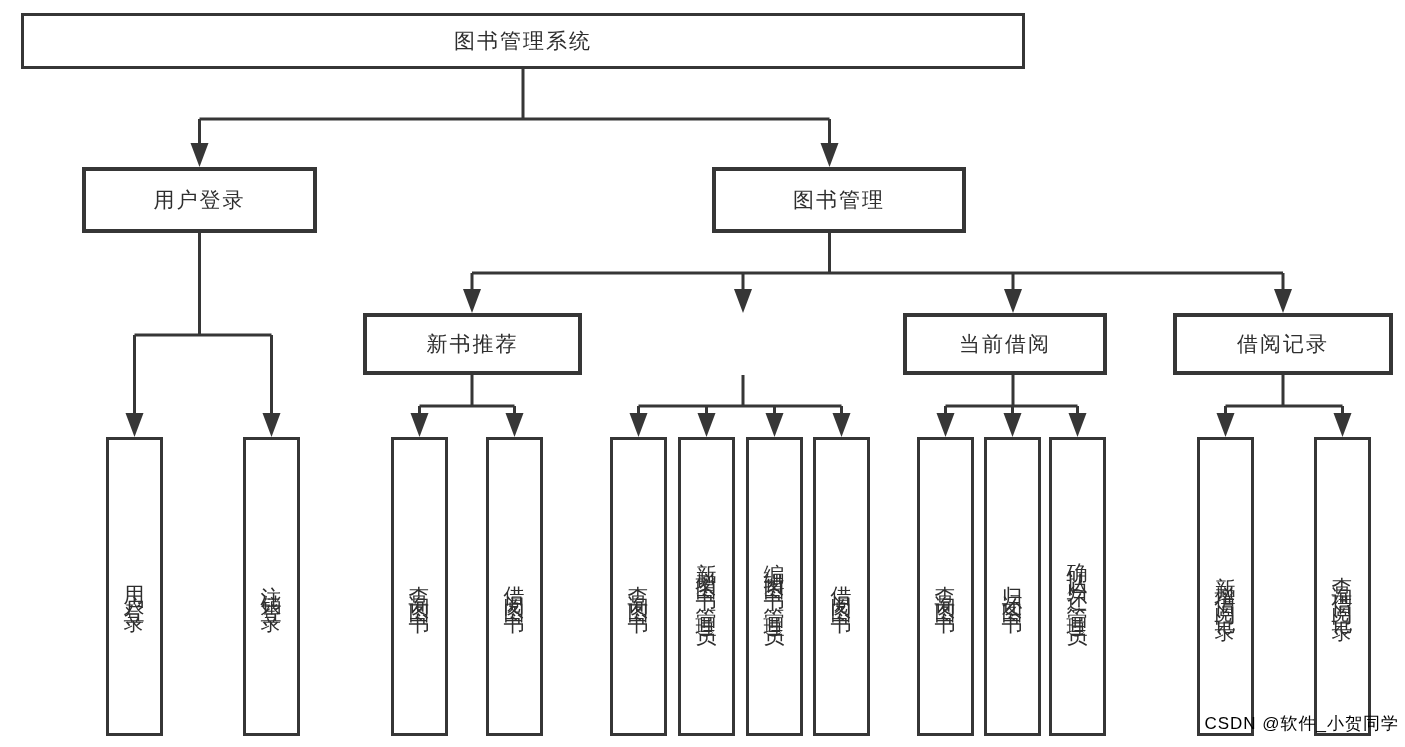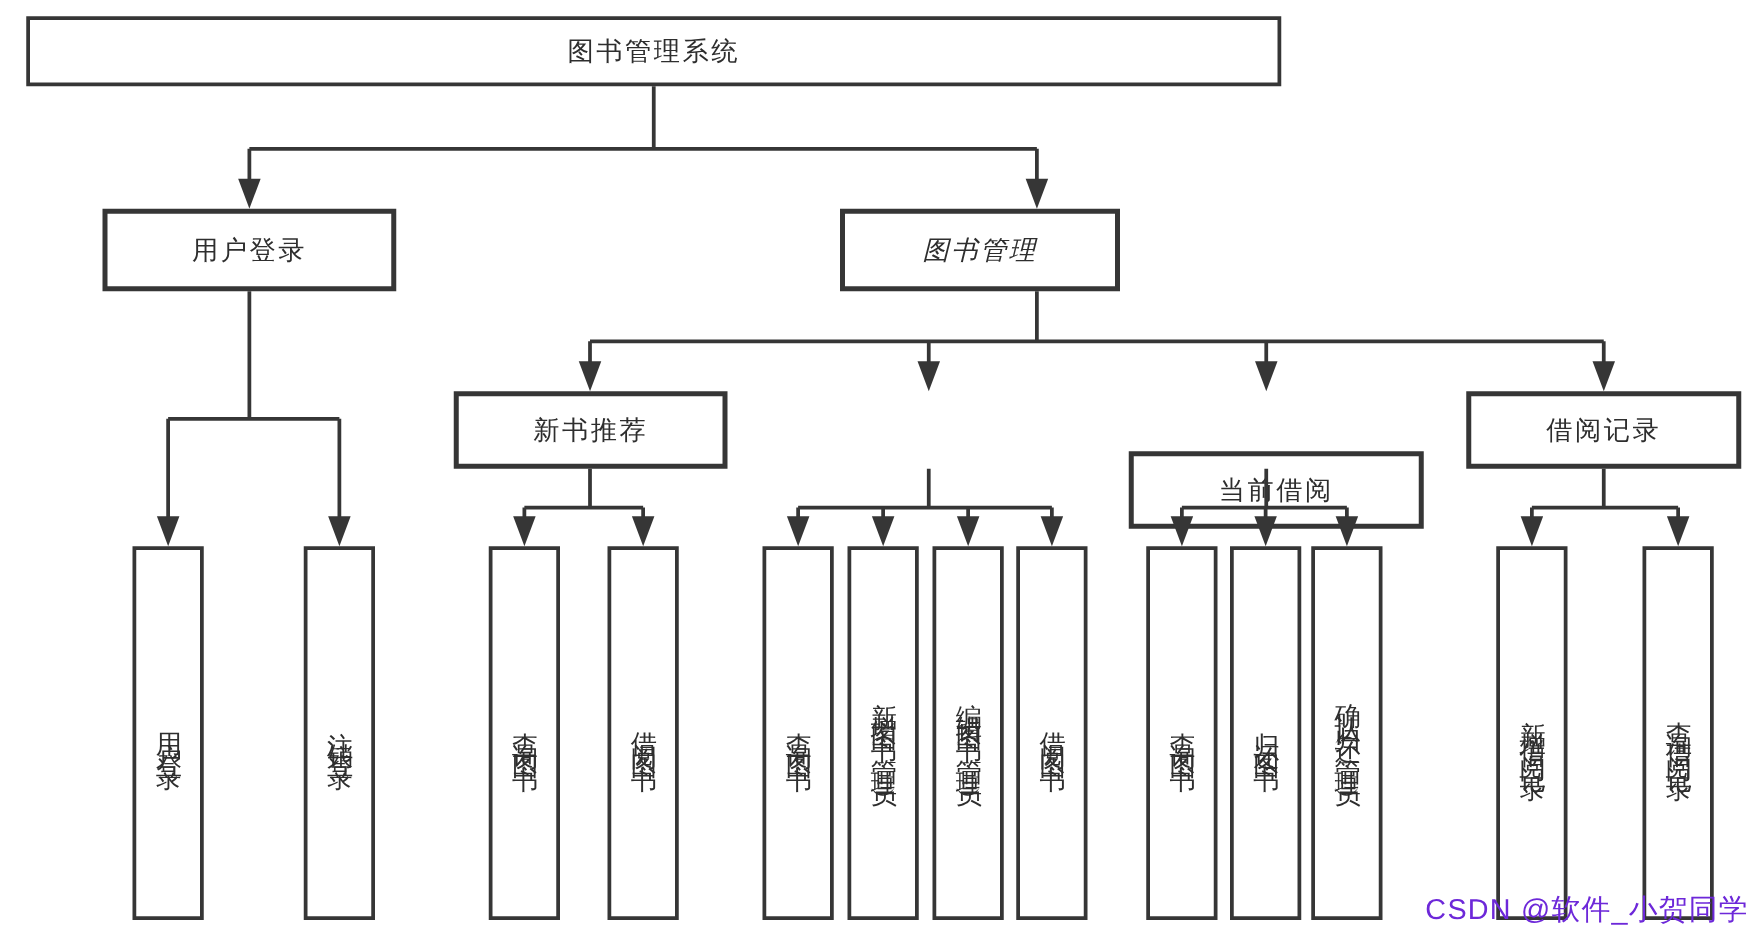--- a/index.html
+++ b/index.html
@@ -38,39 +38,39 @@
   svg.connectors {
     position: absolute;
     left: 0; top: 0;
     z-index: 3;
     pointer-events: none;
   }
   .watermark {
     position: absolute;
     top: 712px;
     right: 6px;
-    font-size: 23px;
+    font-size: 17px;
     letter-spacing: 1px;
-    color: #6d28d9;
+    color: #000000;
     z-index: 5;
     white-space: nowrap;
   }
 </style>
 </head>
 <body>
 
 <div class="stage">
 
   <div class="node root" style="left:21px; top:13px; width:1004px; height:56px;">图书管理系统</div>
 
   <div class="node lvl2" style="left:82px; top:167px; width:235px; height:66px;">用户登录</div>
-  <div class="node lvl2" style="left:672px; top:167px; width:224px; height:66px;font-style:italic;">图书管理</div>
+  <div class="node lvl2" style="left:712px; top:167px; width:254px; height:66px;">图书管理</div>
 
   <div class="node lvl3" style="left:363px; top:313px; width:219px; height:62px;">新书推荐</div>
-  <div class="node lvl3" style="left:903px; top:313px; width:236px; height:62px;margin-top:48px;">当前借阅</div>
+  <div class="node lvl3" style="left:903px; top:313px; width:204px; height:62px;">当前借阅</div>
   <div class="node lvl3" style="left:1173px; top:313px; width:220px; height:62px;">借阅记录</div>
 
   <div class="node leaf" style="left:106px; top:437px; width:57px; height:299px;">
     <span class="vtext">用户登录</span>
   </div>
   <div class="node leaf" style="left:243px; top:437px; width:57px; height:299px;">
     <span class="vtext">注销登录</span>
   </div>
 
   <div class="node leaf" style="left:391px; top:437px; width:57px; height:299px;">

